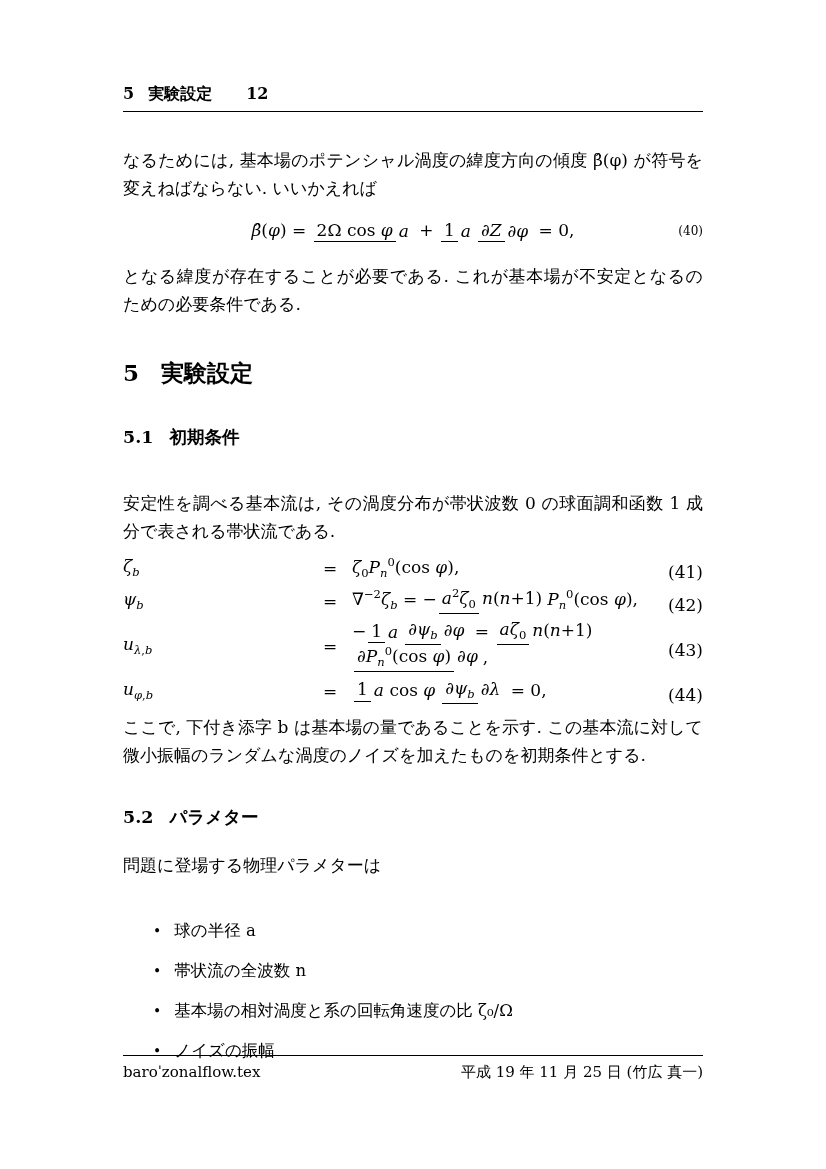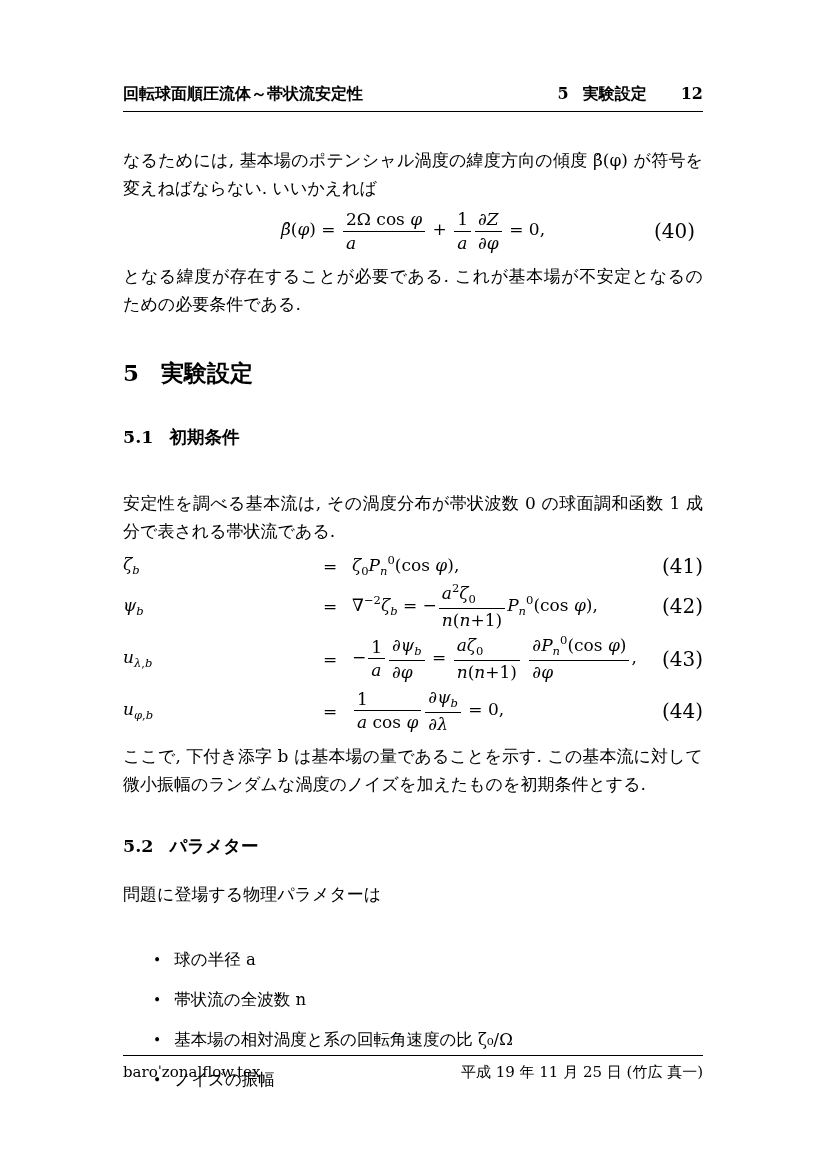--- a/index.html
+++ b/index.html
@@ -30,55 +30,54 @@
   .h-section{display:flex;align-items:baseline;margin:40px 0 0 0;
              font-size:23px;font-weight:bold;}
   .h-section .num{margin-right:22px;}
   .h-subsection{display:flex;align-items:center;margin:36px 0 0 0;
                 font-size:17.5px;font-weight:bold;}
   .h-subsection .num{margin-right:16px;}
   .mt-52{margin-top:36px;}
   
   .math{font-style:italic;font-size:17px;}
   .math .rm{font-style:normal;}
-  .frac{display:inline-flex;flex-direction:column;text-align:left;
+  .frac{display:inline-flex;flex-direction:row;text-align:center;
         vertical-align:middle;margin:0 2px;line-height:1.2;}
   .frac .fnum{border-bottom:1px solid #000;padding:0 3px 1px 3px;display:block;}
   .frac .fden{padding:1px 3px 0 3px;display:block;}
   sub,sup{font-size:68%;}
   
   .eq-display{position:relative;display:flex;justify-content:center;
               align-items:center;margin-top:4px;min-height:50px;}
-  .eq-display .eqnum{position:absolute;right:8px;font-style:normal;font-size:20px;}
+  .eq-display .eqnum{position:absolute;right:0;font-style:normal;font-size:12px;}
   
   .eqnarray{margin-top:8px;}
   .eqrow{display:grid;grid-template-columns:185px 44px 1fr 56px;
          align-items:center;margin-bottom:4px;}
   .eqrow .lhs{}
   .eqrow .rel{text-align:center;}
   .eqrow .rhs{text-align:left;}
-  .eqrow .eqn{text-align:right;font-style:normal;font-size:20px;}
+  .eqrow .eqn{text-align:right;font-style:normal;font-size:17px;margin-top:9px;}
   
   .bullets{list-style:none;margin:40px 0 0 0;padding:0 0 0 30px;
            font-size:16.5px;}
   .bullets li{line-height:24px;margin-bottom:16px;display:flex;}
   .bullet{margin-right:13px;font-size:14px;line-height:24px;}
   
   .footer{position:absolute;left:123px;top:1048px;width:580px;}
   .footer-row{display:flex;justify-content:space-between;margin-top:5px;
               font-size:15px;line-height:22px;}
 </style>
 </head>
 <body>
 
 <div class="page">
   <div class="content">
 
     <div class="header">
-      <span class="h-left">回転球面順圧流体～帯状流安定性</span>
       <span class="h-right">
         <span class="h-secnum">5</span>
         <span class="h-sectitle">実験設定</span>
         <span class="h-pagenum">12</span>
       </span>
     </div>
     <hr class="rule">
 
     <p class="para mt-p1">なるためには, 基本場のポテンシャル渦度の緯度方向の傾度 β̂(φ) が符号を変えねばならない. いいかえれば</p>
 

